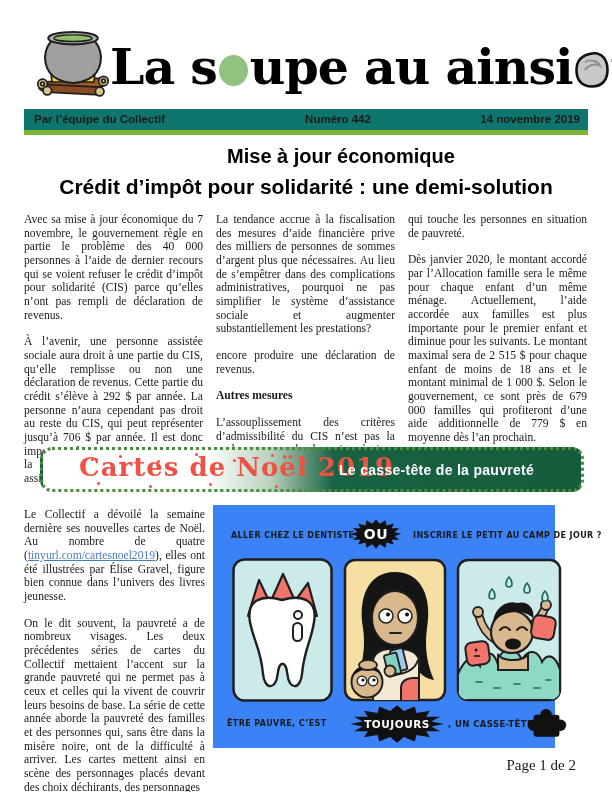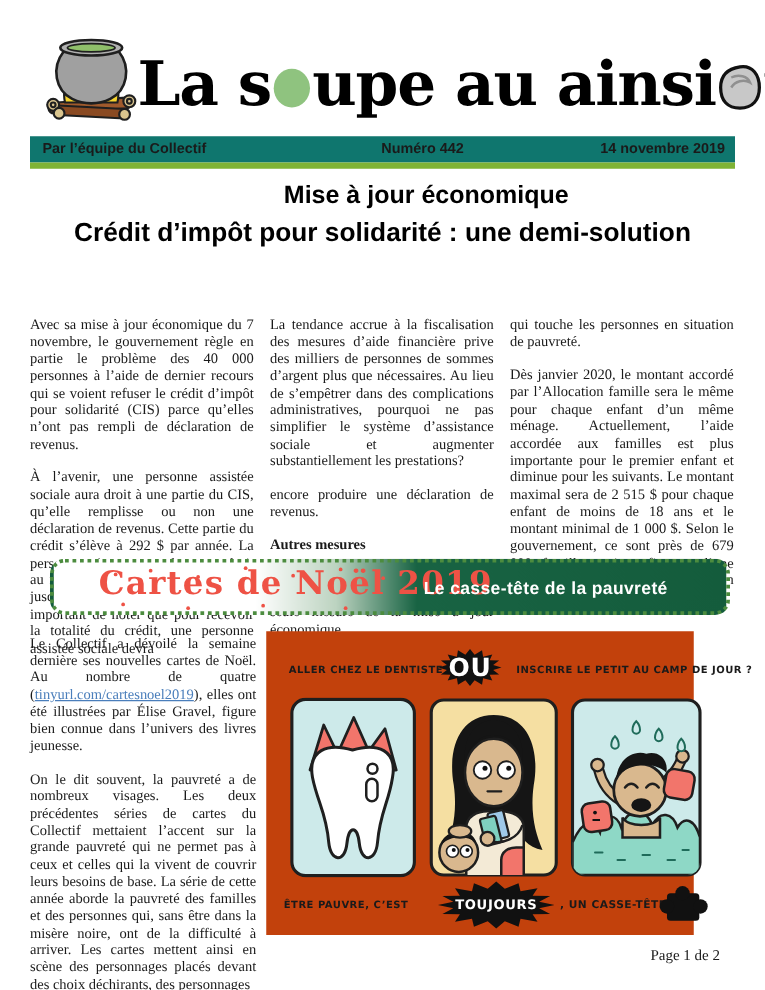--- a/index.html
+++ b/index.html
@@ -34,21 +34,21 @@
   
   .headline1, .headline2 {
     position:absolute; left:0; width:612px; text-align:center;
     font-family:"Liberation Sans", sans-serif; font-weight:bold; color:#000;
   }
   .headline1 { top:145px; font-size:20px;padding-left:35px; }
   .headline2 { top:175px; font-size:21px;text-align:center; }
   
   .cols {
     position:absolute; left:24px; top:213px; width:564px;
-    display:flex; gap:13px; font-size:11.6px; line-height:1.18; text-align:justify;margin-top:40px;
+    display:flex; gap:13px; font-size:11.6px; line-height:1.18; text-align:justify;
   }
   .col { width:179px; }
   .col p { margin:0 0 13px 0; }
   .col .subhead { font-weight:bold; margin:0 0 13px 0; }
   
   .banner {
     position:absolute; left:40px; top:447px; width:544px; height:45px;
     box-sizing:border-box; border:3px dotted #4c8c3f; border-radius:12px;
     background:linear-gradient(90deg,#ffffff 0%,#ffffff 30%,#bcd3c0 42%,#186343 54%,#145c3c 100%);
   }
@@ -69,48 +69,48 @@
     font-weight:bold; font-size:14px; color:#ffffff; letter-spacing:0.3px; white-space:nowrap;
   }
   
   .bottom-col {
     position:absolute; left:24px; top:508px; width:181px;
     font-size:11.6px; line-height:1.18; text-align:justify;
   }
   .bottom-col p { margin:0 0 13px 0; }
   .link { color:#4a7ebb; text-decoration:underline; cursor:pointer; }
   
-  .comic { position:absolute; left:213px; top:505px; width:342px; height:243px; background:#c2410c; }
+  .comic { position:absolute; left:213px; top:505px; width:342px; height:243px; background:#3b82f6; }
   .hand {
     position:absolute; font-family:"DejaVu Sans", sans-serif; font-weight:bold;
     font-size:8px; letter-spacing:0.4px; color:#1a1a1a; white-space:nowrap;
   }
   .c-top-left { left:18px; top:26px; }
   .c-top-right { left:200px; top:26px; }
   .c-bot-left { left:14px; top:214px; }
   .c-bot-right { left:235px; top:214px; font-size:8.5px; }
   .burst { position:absolute; }
   .burst svg { position:absolute; left:0; top:0; width:100%; height:100%; }
   .burst span {
     position:absolute; left:0; top:0; width:100%; height:100%;
     display:flex; align-items:center; justify-content:center;
     font-family:"DejaVu Sans", sans-serif; font-weight:bold; color:#fff; letter-spacing:0.5px;
   }
   .c-ou { left:136px; top:8px; width:54px; height:42px; }
-  .c-ou span { font-size:20px;text-align:center; }
+  .c-ou span { font-size:14px;text-align:center; }
   .c-toujours { left:134px; top:199px; width:100px; height:40px; }
   .c-toujours span { font-size:10.5px; }
   .panel { position:absolute; top:53px; height:144px; }
   .panel1 { left:19px; width:101px; }
   .panel2 { left:130px; width:104px; }
   .panel3 { left:243px; width:106px; }
   .panel svg { width:100%; height:100%; display:block; }
   .puzzle { position:absolute; left:311px; top:201px; width:46px; height:40px; }
   
-  .page-number { position:absolute; right:36px; top:757px; font-size:12px; }
+  .page-number { position:absolute; right:36px; top:757px; font-size:15px; }
 </style>
 </head>
 <body>
 
 <div class="page">
 
   <div class="cauldron">
     <svg viewBox="0 0 84 80">
       <g stroke="#1f1f1f" stroke-width="1.8">
         <rect x="6" y="61" width="70" height="9" rx="4.5" fill="#a05a2c" transform="rotate(-4 42 66)"></rect>

